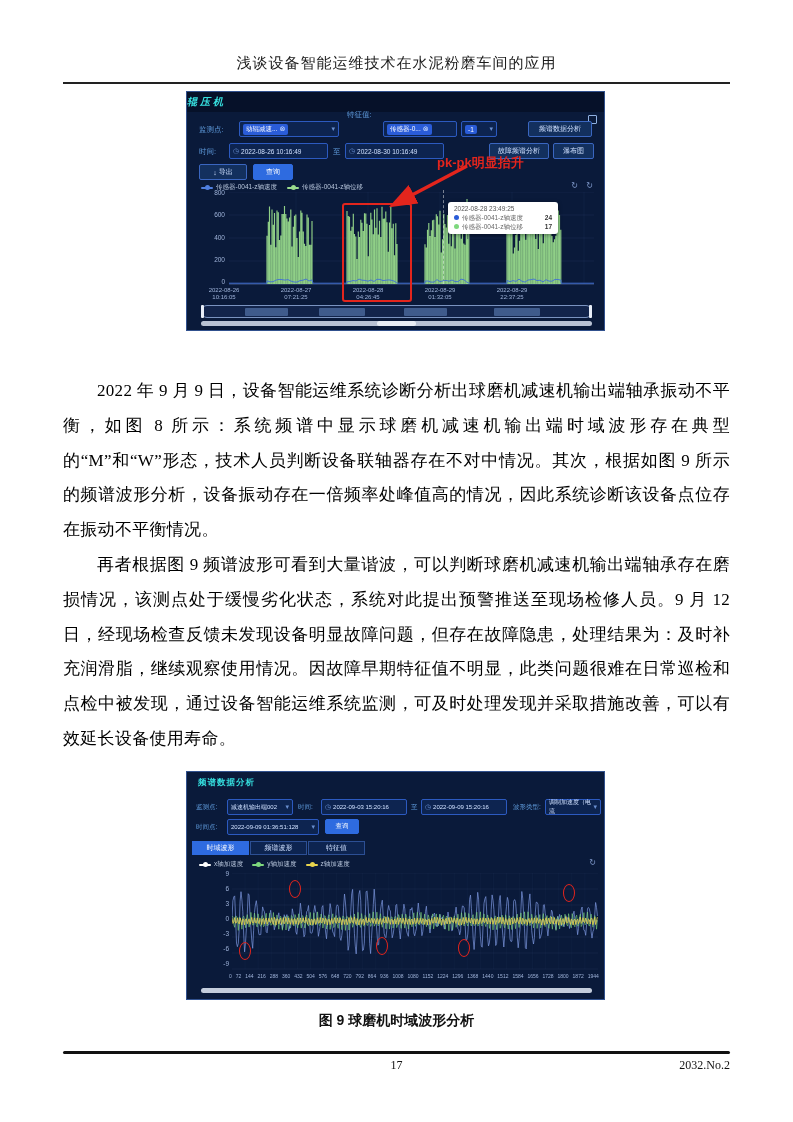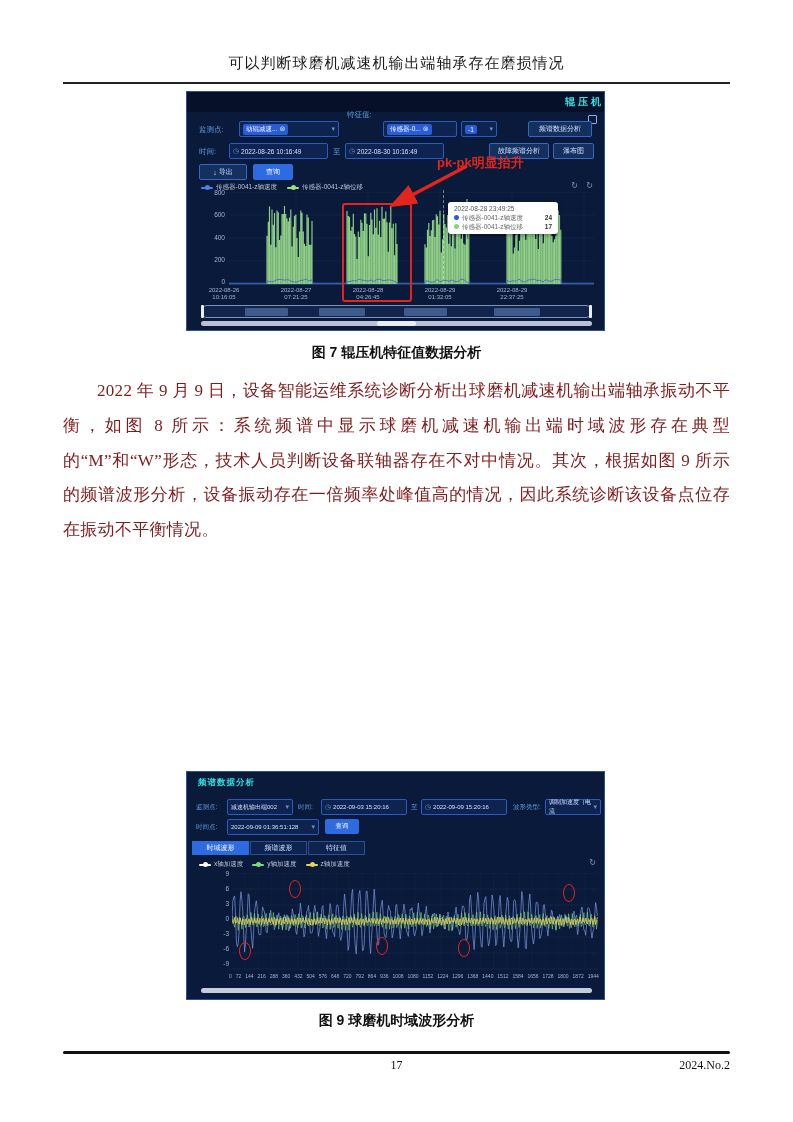--- a/index.html
+++ b/index.html
@@ -7,21 +7,21 @@
         font-family:"Liberation Serif","DejaVu Serif",serif;}
 
   
   .doc-title{position:absolute;top:54px;left:0;width:100%;text-align:center;font-size:15px;color:#1a1a1a;letter-spacing:1px;}
   .header-rule{position:absolute;top:82px;left:63px;width:667px;height:2px;background:#222;}
   .caption{position:absolute;left:0;width:100%;text-align:center;font-size:14px;font-weight:bold;color:#111;
            font-family:"Liberation Sans","DejaVu Sans",sans-serif;}
   #cap7{top:344px;}
   #cap8{top:1012px;}
   .body-text{position:absolute;top:374px;left:63px;width:667px;font-size:17px;line-height:34.8px;
-             text-align:justify;color:#7f1d1d;letter-spacing:0.3px;}
+             text-align:justify;color:#000000;letter-spacing:0.3px;}
   .body-text p{margin:0;text-indent:2em;}
   .footer-rule{position:absolute;top:1051px;left:63px;width:667px;height:3px;background:#111;border-radius:2px;}
   .page-number{position:absolute;top:1058px;left:0;width:100%;text-align:center;font-size:12px;color:#111;}
   .issue{position:absolute;top:1058px;right:63px;font-size:12px;color:#111;}
 
   
   .shot{position:absolute;left:186px;width:419px;background:#0a1a3a;border:1px solid #31518e;box-sizing:border-box;
         font-family:"Liberation Sans","DejaVu Sans",sans-serif;overflow:hidden;}
   .lbl{color:#5f9bdc;font-size:7.5px;}
   .box{position:absolute;height:16px;background:#0d2450;border:1px solid #2c5ac0;border-radius:2px;
@@ -34,21 +34,21 @@
   .btn-primary{background:#2e6be0;border-color:#2e6be0;color:#fff;}
   .clock{color:#6a8fd0;font-size:7px;}
   .legend-item{display:flex;align-items:center;gap:3px;font-size:6.5px;color:#b9c7dd;white-space:nowrap;}
   .lmark{position:relative;width:12px;height:2px;border-radius:1px;}
   .lmark::after{content:"";position:absolute;left:4px;top:-1.5px;width:5px;height:5px;border-radius:50%;background:inherit;}
   .ytick{color:#9fb3d9;font-size:6.5px;text-align:right;display:block;}
   .toolbox{color:#7d96c8;font-size:8px;letter-spacing:3px;}
 
   
   #fig7{top:91px;height:240px;}
-  .f7-titlebar{position:absolute;top:0;left:0;width:100%;height:20px;background:#061129;display:flex;align-items:center;justify-content:flex-end;}
+  .f7-titlebar{position:absolute;top:0;left:0;width:100%;height:20px;background:#061129;display:flex;align-items:center;justify-content:flex-start;font-style:italic;}
   .f7-titlebar span{color:#37e0df;font-size:10px;font-weight:bold;letter-spacing:3px;}
   .f7-expand{position:absolute;top:23px;right:7px;width:7px;height:7px;border:1px solid #8fb0e0;border-radius:1px;}
   .f7-yaxis{position:absolute;left:12px;top:97px;width:26px;height:96px;display:flex;flex-direction:column;justify-content:space-between;}
   .f7-xaxis div{position:absolute;width:64px;text-align:center;color:#9fb3d9;font-size:6px;line-height:7px;}
   .f7-redrect{position:absolute;left:155px;top:111px;width:66px;height:95px;border:2px solid #e3251d;border-radius:3px;pointer-events:none;}
   .f7-annot{position:absolute;left:250px;top:62px;color:#e3251d;font-size:13px;font-weight:bold;white-space:nowrap;}
   .f7-tooltip{position:absolute;left:261px;top:110px;width:110px;background:#fff;border-radius:3px;
               box-shadow:0 1px 4px rgba(0,0,0,.4);padding:3px 6px;box-sizing:border-box;}
   .f7-tooltip .tt-time{font-size:6.5px;color:#555;margin-bottom:1px;}
   .tt-row{display:flex;align-items:center;gap:3px;font-size:6.5px;color:#666;line-height:9px;}
@@ -73,21 +73,21 @@
   .f8-xaxis{position:absolute;left:42px;top:201px;width:370px;display:flex;justify-content:space-between;}
   .f8-xaxis span{font-size:5px;color:#9fb3d9;}
   .ellipse{position:absolute;width:10px;height:16px;border:1.4px solid #e3251d;border-radius:50%;pointer-events:none;}
   .f8-scrollbar{position:absolute;left:14px;top:216px;width:391px;height:5px;background:#c4cddc;border-radius:3px;}
 </style>
 </head>
 <body>
 
 <div class="page">
 
-  <div class="doc-title">可以判断球磨机减速机输出端轴承存在磨损情况</div>
+  <div class="doc-title">浅谈设备智能运维技术在水泥粉磨车间的应用</div>
   <div class="header-rule"></div>
 
   <div class="shot" id="fig7">
     <div class="f7-titlebar">
       <span>辊压机</span>
     </div>
     <div class="f7-expand"></div>
 
     <span class="lbl" style="position:absolute;left:12px;top:33px;">监测点:</span>
     <div class="box" style="left:52px;top:29px;width:100px;">
@@ -203,24 +203,24 @@
       <div class="dz-burst" style="left:52%;width:11%;"></div>
       <div class="dz-burst" style="left:75%;width:12%;"></div>
       <div class="dz-handle" style="left:-1px;"></div>
       <div class="dz-handle" style="right:-1px;"></div>
     </div>
     <div class="f7-scrollbar">
       <div class="f7-scrollthumb"></div>
     </div>
   </div>
 
-  <div class="caption" id="cap7">图 7  辊压机特征值数据分析</div>
 
   <div class="body-text">
     <p>2022 年 9 月 9 日，设备智能运维系统诊断分析出球磨机减速机输出端轴承振动不平衡，如图 8 所示：系统频谱中显示球磨机减速机输出端时域波形存在典型的“M”和“W”形态，技术人员判断设备联轴器存在不对中情况。其次，根据如图 9 所示的频谱波形分析，设备振动存在一倍频率处峰值高的情况，因此系统诊断该设备点位存在振动不平衡情况。</p>
+    <p>再者根据图 9 频谱波形可看到大量谐波，可以判断球磨机减速机输出端轴承存在磨损情况，该测点处于缓慢劣化状态，系统对此提出预警推送至现场检修人员。9 月 12 日，经现场检查反馈未发现设备明显故障问题，但存在故障隐患，处理结果为：及时补充润滑脂，继续观察使用情况。因故障早期特征值不明显，此类问题很难在日常巡检和点检中被发现，通过设备智能运维系统监测，可及时处理发现并采取措施改善，可以有效延长设备使用寿命。</p>
   </div>
 
   <div class="shot" id="fig8">
     <div class="f8-header">频谱数据分析</div>
 
     <span class="lbl" style="position:absolute;left:9px;top:31px;font-size:6.5px;">监测点:</span>
     <div class="box" style="left:40px;top:27px;width:66px;font-size:6px;">
       <span>减速机输出端002</span>
       <span class="caret">▾</span>
     </div>
@@ -354,14 +354,14 @@
         <span>1872</span>
         <span>1944</span>
       </div>
     <div class="f8-scrollbar"></div>
   </div>
 
   <div class="caption" id="cap8">图 9  球磨机时域波形分析</div>
 
   <div class="footer-rule"></div>
   <div class="page-number">17</div>
-  <div class="issue">2024.No.2</div>
+  <div class="issue">2032.No.2</div>
 </div>
 
 </body></html>

